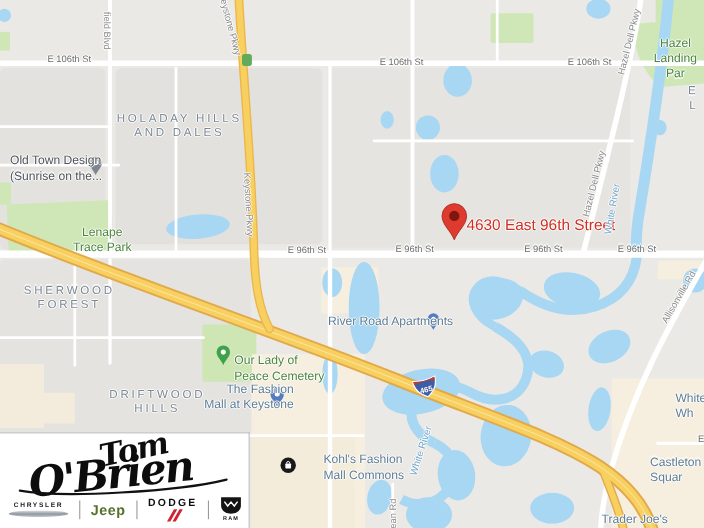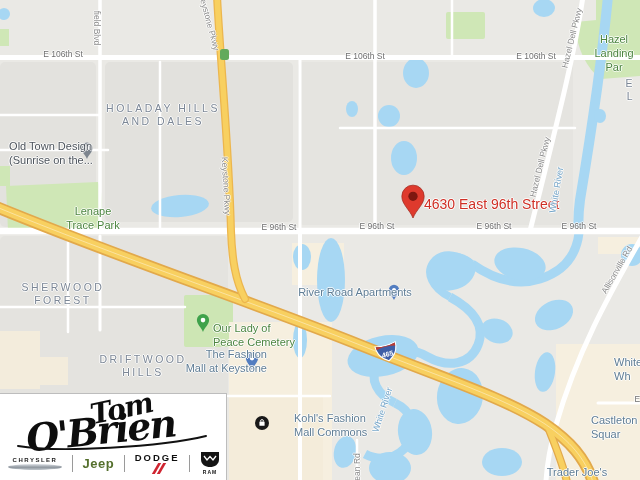--- a/index.html
+++ b/index.html
@@ -187,21 +187,21 @@
       <div class="lbl street" style="left: 35px; top: 54px; text-align: center; transform: translate(-50%, -50%) rotate(0deg);">E 106th St</div>
       <div class="lbl street" style="left: 337px; top: 56px; text-align: center; transform: translate(-50%, -50%) rotate(0deg);">E 106th St</div>
       <div class="lbl street" style="left: 508px; top: 56px; text-align: center; transform: translate(-50%, -50%) rotate(0deg);">E 106th St</div>
       <div class="lbl street" style="left: 251px; top: 227px; text-align: center; transform: translate(-50%, -50%) rotate(0deg);">E 96th St</div>
       <div class="lbl street" style="left: 349px; top: 226px; text-align: center; transform: translate(-50%, -50%) rotate(0deg);">E 96th St</div>
       <div class="lbl street" style="left: 466px; top: 226px; text-align: center; transform: translate(-50%, -50%) rotate(0deg);">E 96th St</div>
       <div class="lbl street" style="left: 551px; top: 226px; text-align: center; transform: translate(-50%, -50%) rotate(0deg);">E 96th St</div>
       <div class="lbl street" style="left: 624px; top: 399px; text-align: center; transform: translate(-50%, -50%) rotate(0deg);">E 86th St</div>
       <div class="lbl area" style="left: 163px; top: 115px; text-align: center; transform: translate(-50%, -50%) rotate(0deg);">HOLADAY HILLS
 AND DALES</div>
-      <div class="lbl area" style="left: 63px; top: 271px; text-align: center; transform: translate(-50%, -50%) rotate(0deg); margin-top: 23px;">SHERWOOD
+      <div class="lbl area" style="left: 63px; top: 271px; text-align: center; transform: translate(-50%, -50%) rotate(0deg);">SHERWOOD
 FOREST</div>
       <div class="lbl area" style="left: 143px; top: 320px; text-align: center; transform: translate(-50%, -50%) rotate(0deg); margin-top: 46px;">DRIFTWOOD
 HILLS</div>
       <div class="lbl area" style="left: 630px; top: 90px; text-align: right; transform: translate(-50%, -50%) rotate(0deg);">E L</div>
       <div class="lbl poi-dark" style="left: 51px; top: 154px; text-align: left; transform: translate(-50%, -50%) rotate(0deg);">Old Town Design
 (Sunrise on the...</div>
       <div class="lbl poi-green" style="left: 93px; top: 219px; text-align: center; transform: translate(-50%, -50%) rotate(0deg);">Lenape
 Trace Park</div>
       <div class="lbl poi-green" style="left: 213px; top: 336px; text-align: left; transform: translate(0px, -50%) rotate(0deg);">Our Lady of
 Peace Cemetery</div>

